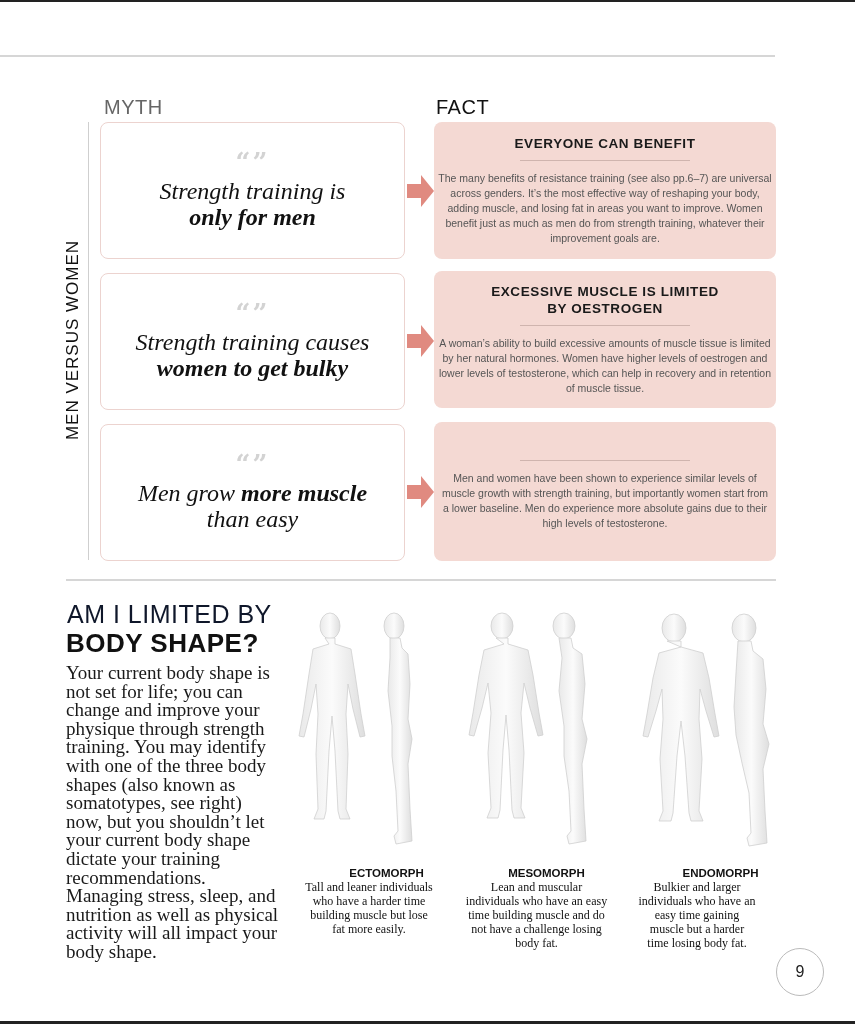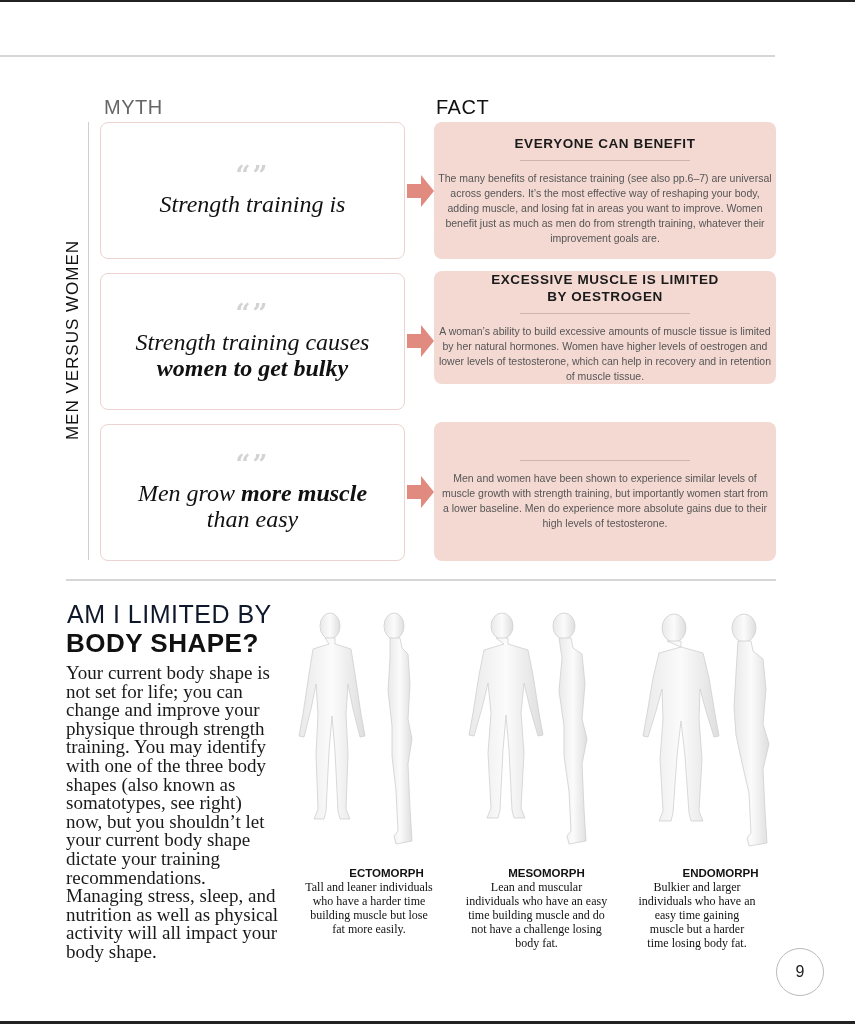--- a/index.html
+++ b/index.html
@@ -66,20 +66,21 @@
 <div class="col-label myth-label">MYTH</div>
 <div class="col-label fact-label">FACT</div>
 
 <div class="side-line"></div>
 <div class="side-label">MEN VERSUS WOMEN</div>
 
 <div class="myth-card" style="top:122px;height:137px;">
   <div class="quote-marks">“”</div>
   <div class="myth-text">
     <div>Strength training is</div>
+    <div><b>only for men</b></div>
   </div>
 </div>
 <svg class="arrow" style="top:175px;" viewBox="0 0 27 32">
     <path d="M0 9 H14 V0 L27 16 L14 32 V23 H0 Z" fill="#e08a80"></path>
   </svg>
 <div class="fact-card" style="top:122px;height:137px;">
   <div class="fact-title">EVERYONE CAN BENEFIT</div>
   <div class="fact-divider"></div>
   <div class="fact-body">The many benefits of resistance training (see also pp.6–7) are universal across genders. It’s the most effective way of reshaping your body, adding muscle, and losing fat in areas you want to improve. Women benefit just as much as men do from strength training, whatever their improvement goals are.</div>
 </div>
@@ -87,21 +88,21 @@
 <div class="myth-card" style="top:273px;height:137px;">
   <div class="quote-marks">“”</div>
   <div class="myth-text">
     <div>Strength training causes</div>
     <div><b>women to get bulky</b></div>
   </div>
 </div>
 <svg class="arrow" style="top:325px;" viewBox="0 0 27 32">
     <path d="M0 9 H14 V0 L27 16 L14 32 V23 H0 Z" fill="#e08a80"></path>
   </svg>
-<div class="fact-card" style="top:271px;height:113px;">
+<div class="fact-card" style="top:271px;height:137px;">
   <div class="fact-title" style="width:230px;">EXCESSIVE MUSCLE IS LIMITED BY OESTROGEN</div>
   <div class="fact-divider"></div>
   <div class="fact-body">A woman’s ability to build excessive amounts of muscle tissue is limited by her natural hormones. Women have higher levels of oestrogen and lower levels of testosterone, which can help in recovery and in retention of muscle tissue.</div>
 </div>
 
 <div class="myth-card" style="top:424px;height:137px;">
   <div class="quote-marks">“”</div>
   <div class="myth-text">
     <div><span>Men grow </span><b>more muscle</b></div>
     <div>than easy</div>

